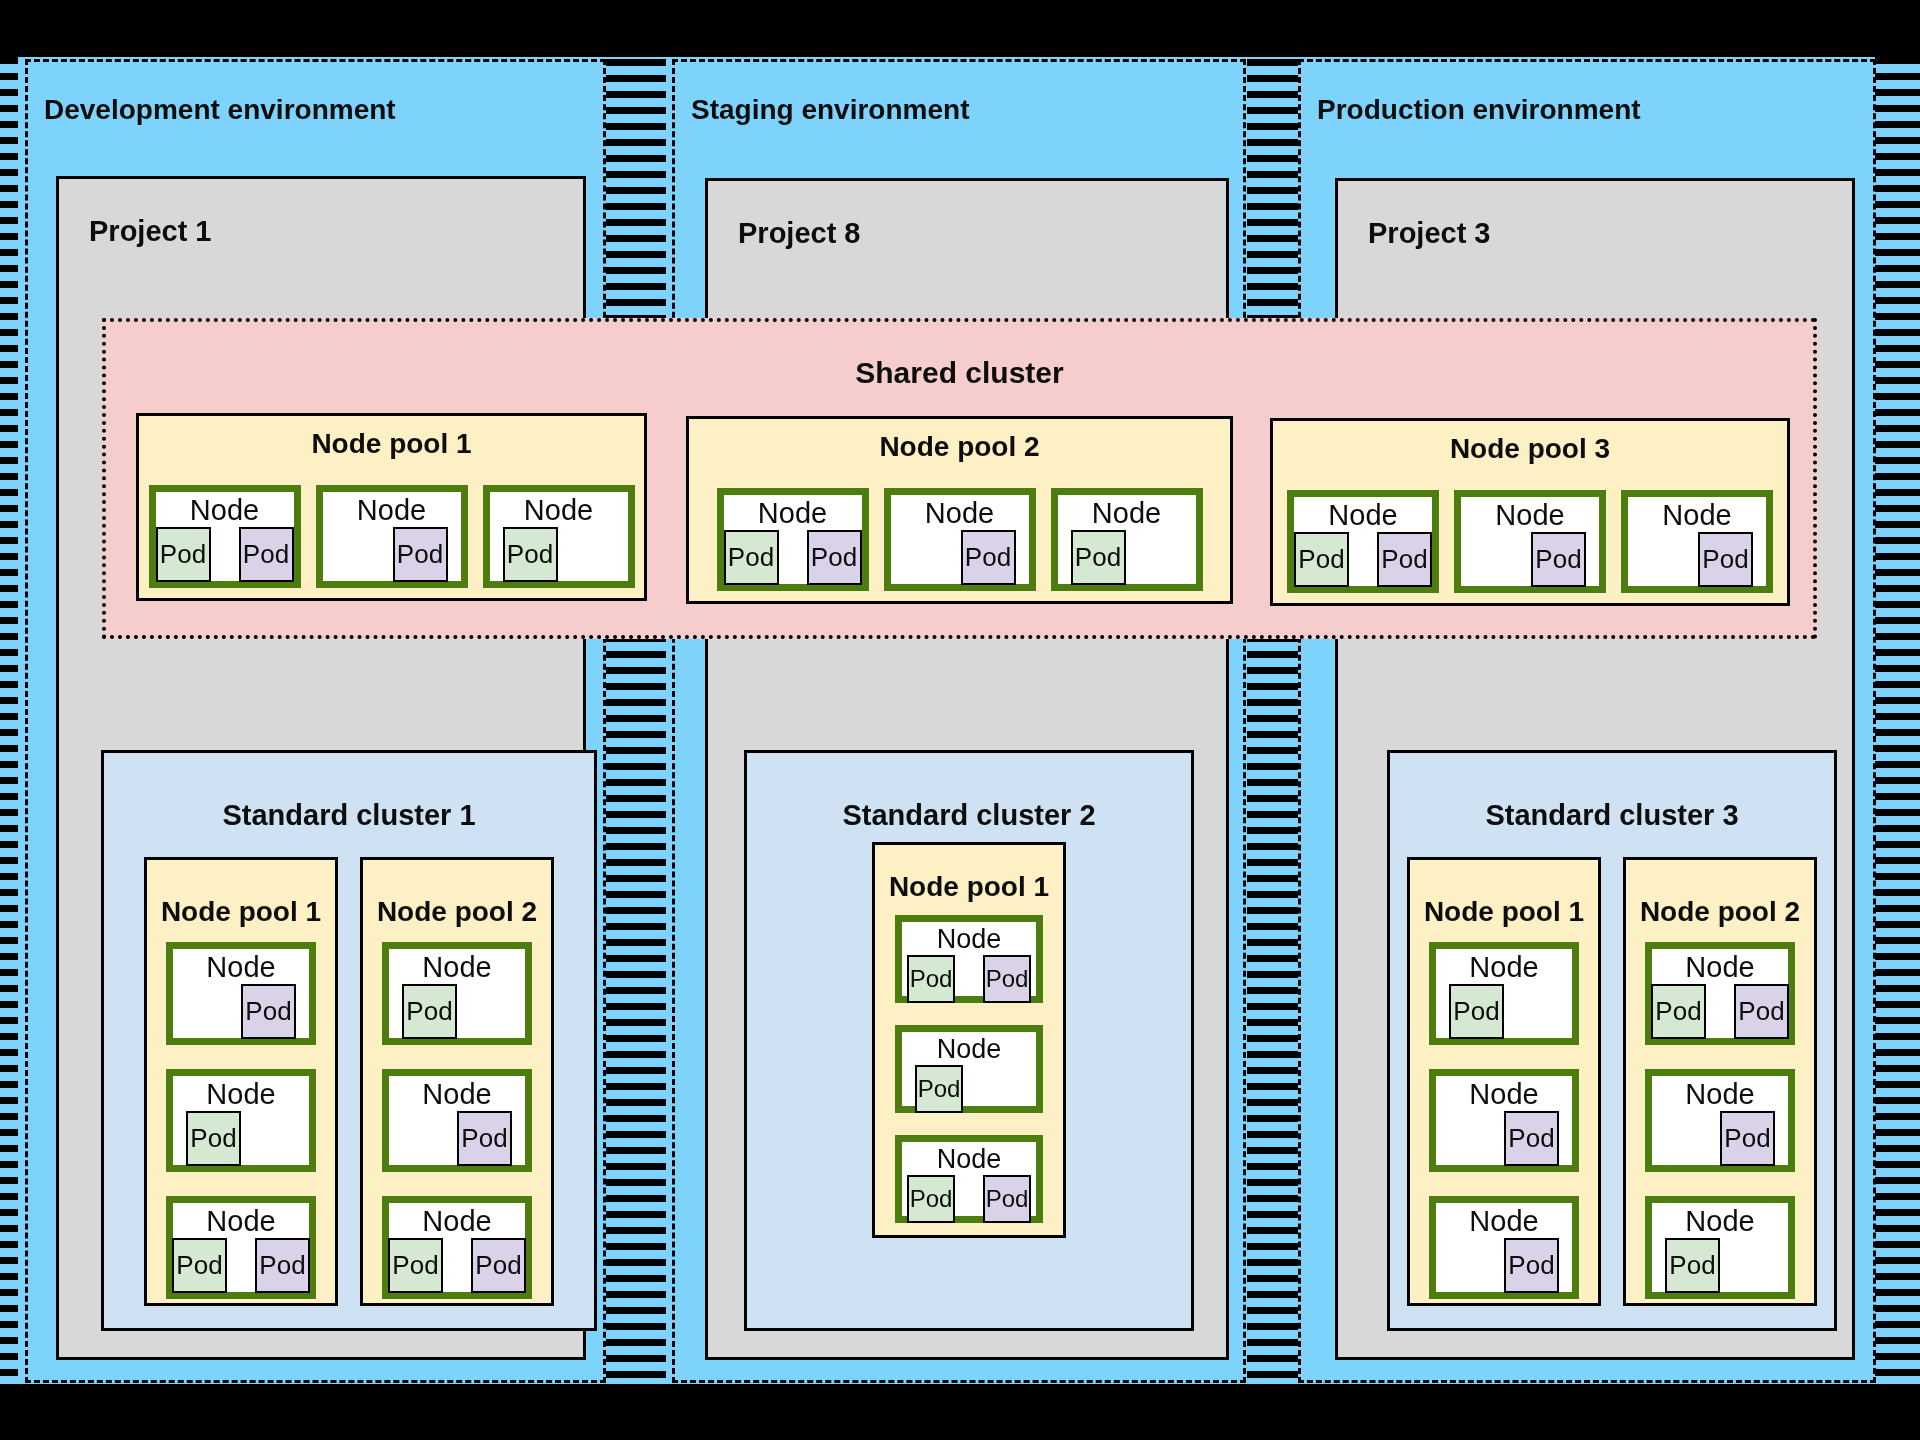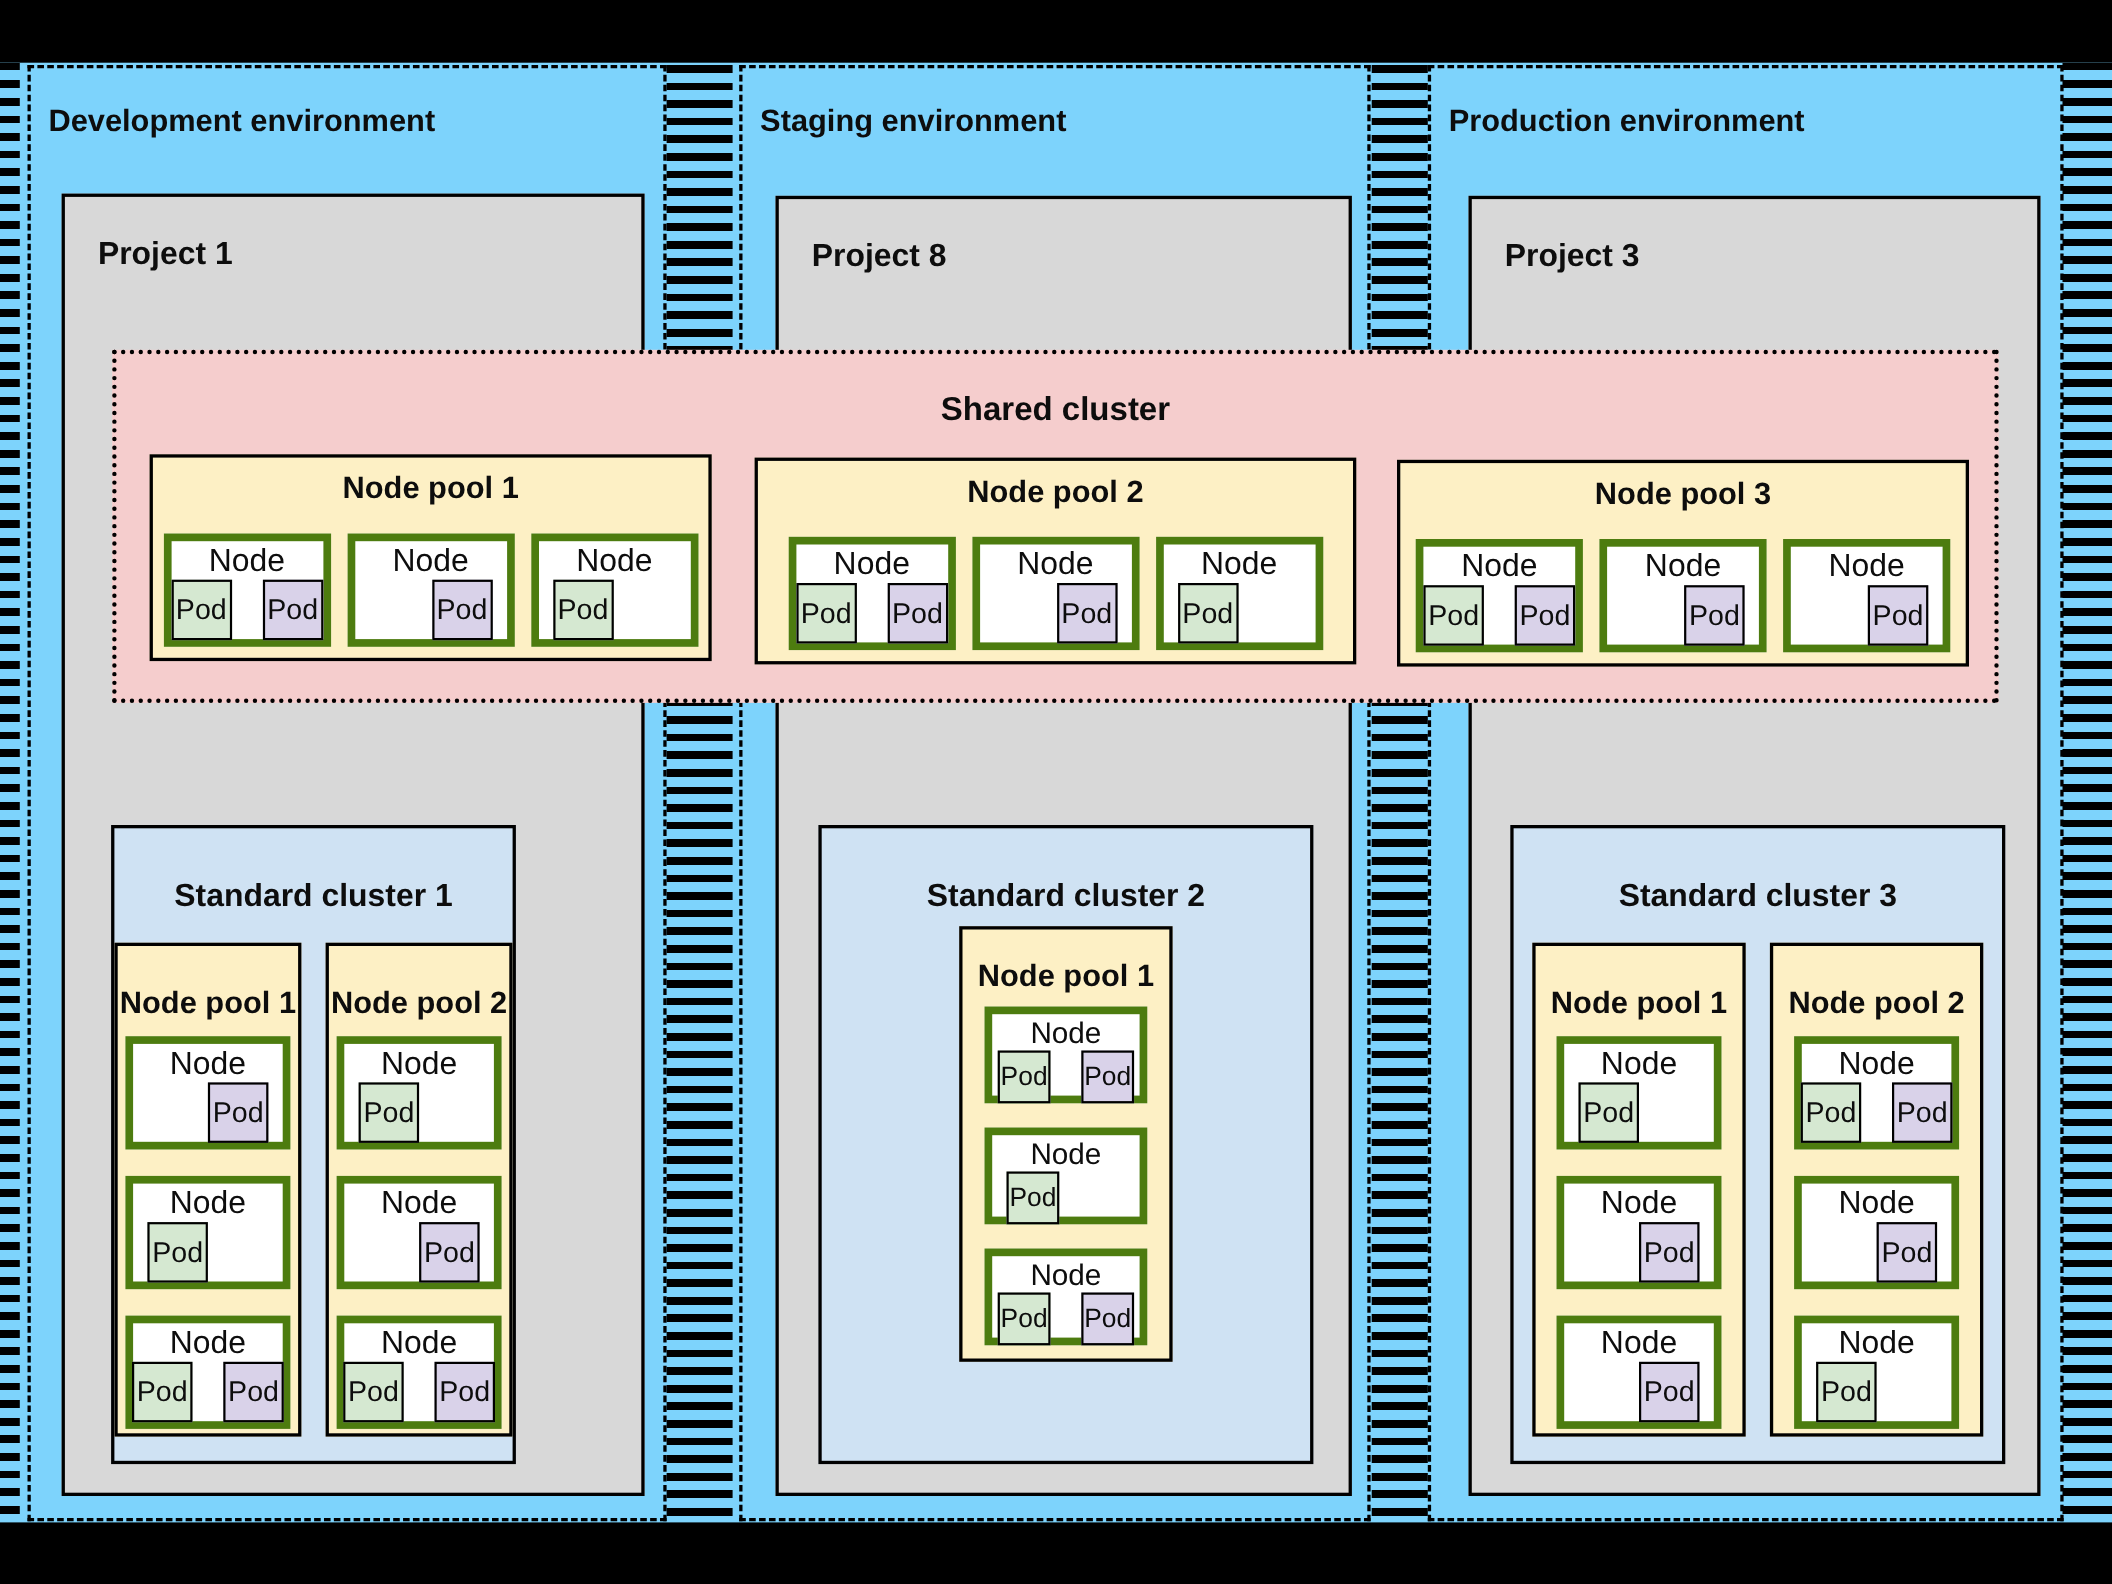--- a/index.html
+++ b/index.html
@@ -35,23 +35,23 @@
     font-size: 28px; font-weight: 700; white-space: nowrap;
   }
 
   .project { position: absolute; background: var(--gray); border: 3px solid #000; }
   .env-1 .project { left: 28px; top: 114px; width: 530px; height: 1184px; }
   .env-2 .project { left: 30px; top: 116px; width: 524px; height: 1182px; }
   .env-3 .project { left: 34px; top: 116px; width: 520px; height: 1182px; }
   .project-title { position: absolute; left: 30px; top: 36px; font-size: 29px; font-weight: 700; }
 
   .std-cluster { position: absolute; background: var(--blue); border: 3px solid #000; }
-  .cluster-1 { left: 42px; top: 571px; width: 368px; height: 581px; }
+  .cluster-1 { left: 42px; top: 571px; width: 496px; height: 581px; }
   .cluster-2 { left: 36px; top: 569px; width: 450px; height: 581px; }
-  .cluster-3 { left: 35px; top: 569px; width: 450px; height: 581px; }
+  .cluster-3 { left: 49px; top: 569px; width: 450px; height: 581px; }
   .cluster-title { text-align: center; margin-top: 46px; font-size: 29px; font-weight: 700; }
   .vpools {
     position: absolute; left: 0; right: 0; top: 104px; bottom: 22px;
     display: flex; justify-content: center; gap: 22px;
   }
   .std-cluster.single .vpools { top: 89px; bottom: 90px; }
 
   .pool { background: var(--yellow); border: 3px solid #000; }
   .vpool { width: 194px; display: flex; flex-direction: column; align-items: center; }
   .vpool .pool-title { margin-top: 36px; font-size: 28px; font-weight: 700; }

